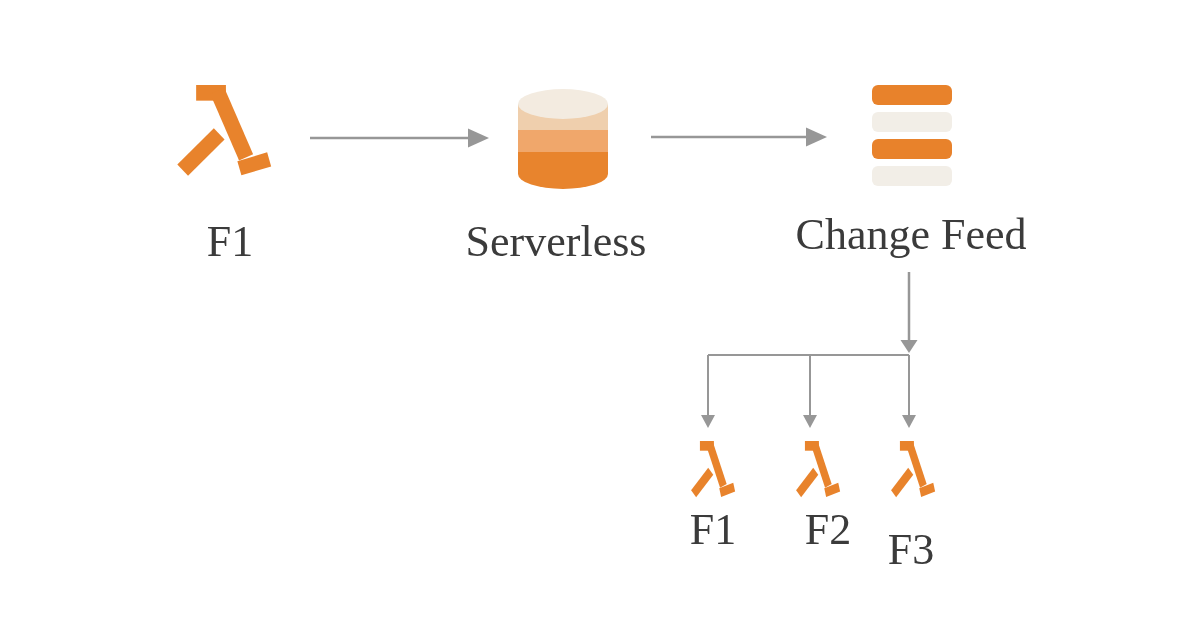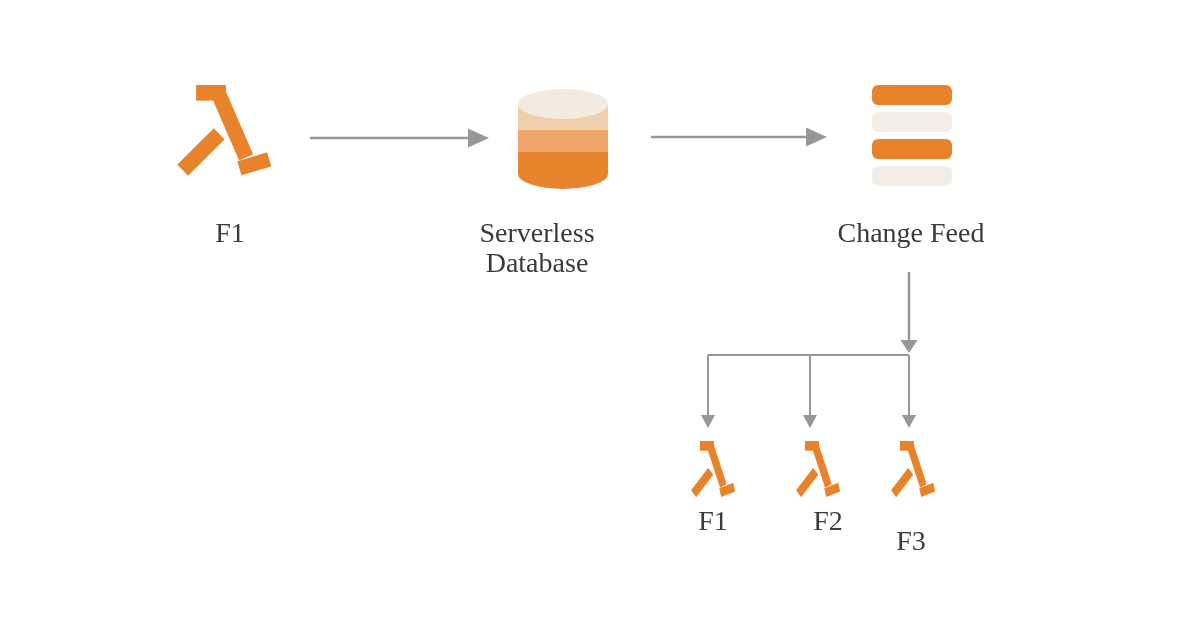--- a/index.html
+++ b/index.html
@@ -11,21 +11,21 @@
     overflow:hidden;
   }
   .abs { position:absolute; }
   .connectors { position:absolute; left:0; top:0; }
   .arrow-line { stroke: var(--arrow-gray,#979797); stroke-width:2.5; fill:none; }
   .arrow-line.thin { stroke-width:2; }
   .arrow-head { fill: var(--arrow-gray,#979797); stroke:none; }
   .node-label {
     position:absolute;
     color: var(--text,#3b3b3b);
-    font-size:28px;
+    font-size:44px;
     line-height:1.08;
     text-align:center;
     transform:translateX(-50%);
     white-space:nowrap;
   }
   .node-label span { display:block; }
   .lambda-stroke { stroke: var(--lambda-orange,#e8832c); fill:none; }
   .cyl-top   { fill: var(--cylinder-top,#f3ebe0); }
   .cyl-light { fill: var(--cylinder-band-light,#efcfad); }
   .cyl-mid   { fill: var(--cylinder-band-mid,#f0a76b); }
@@ -75,32 +75,31 @@
   </svg>
   <div class="node-label" style="left:230px; top:218px">F1</div>
 
   <svg class="abs" style="left:518px; top:88px; width:90px; height:102px" viewBox="0 0 90 102">
     <ellipse class="cyl-dark" cx="45" cy="86" rx="45" ry="15"></ellipse>
     <rect class="cyl-dark" x="0" y="64" width="90" height="22"></rect>
     <rect class="cyl-mid" x="0" y="42" width="90" height="22"></rect>
     <rect class="cyl-light" x="0" y="16" width="90" height="26"></rect>
     <ellipse class="cyl-top" cx="45" cy="16" rx="45" ry="15"></ellipse>
   </svg>
-  <div class="node-label" style="left:537px; top:218px">
+  <div class="node-label" style="left:556px; top:218px">
     <span>Serverless</span>
-    <span>Database</span>
   </div>
 
   <div class="changefeed-icon" style="left:872px; top:85px">
     <div class="cf-bar orange"></div>
     <div class="cf-bar beige"></div>
     <div class="cf-bar orange"></div>
     <div class="cf-bar beige"></div>
   </div>
-  <div class="node-label" style="left:911px; top:218px">Change Feed</div>
+  <div class="node-label" style="left:911px; top:211px">Change Feed</div>
 
   <svg class="abs" style="left:690px; top:441px; width:46px; height:57px" viewBox="0 0 102 94" preserveAspectRatio="none">
     <line class="lambda-stroke" x1="22" y1="8" x2="53" y2="8" stroke-width="16"></line>
     <line class="lambda-stroke" x1="44" y1="6" x2="74" y2="74" stroke-width="16"></line>
     <line class="lambda-stroke" x1="67" y1="85" x2="98" y2="76" stroke-width="15"></line>
     <line class="lambda-stroke" x1="46" y1="50" x2="8" y2="87" stroke-width="16"></line>
   </svg>
   <div class="node-label" style="left:713px; top:506px">F1</div>
 
   <svg class="abs" style="left:795px; top:441px; width:46px; height:57px" viewBox="0 0 102 94" preserveAspectRatio="none">

